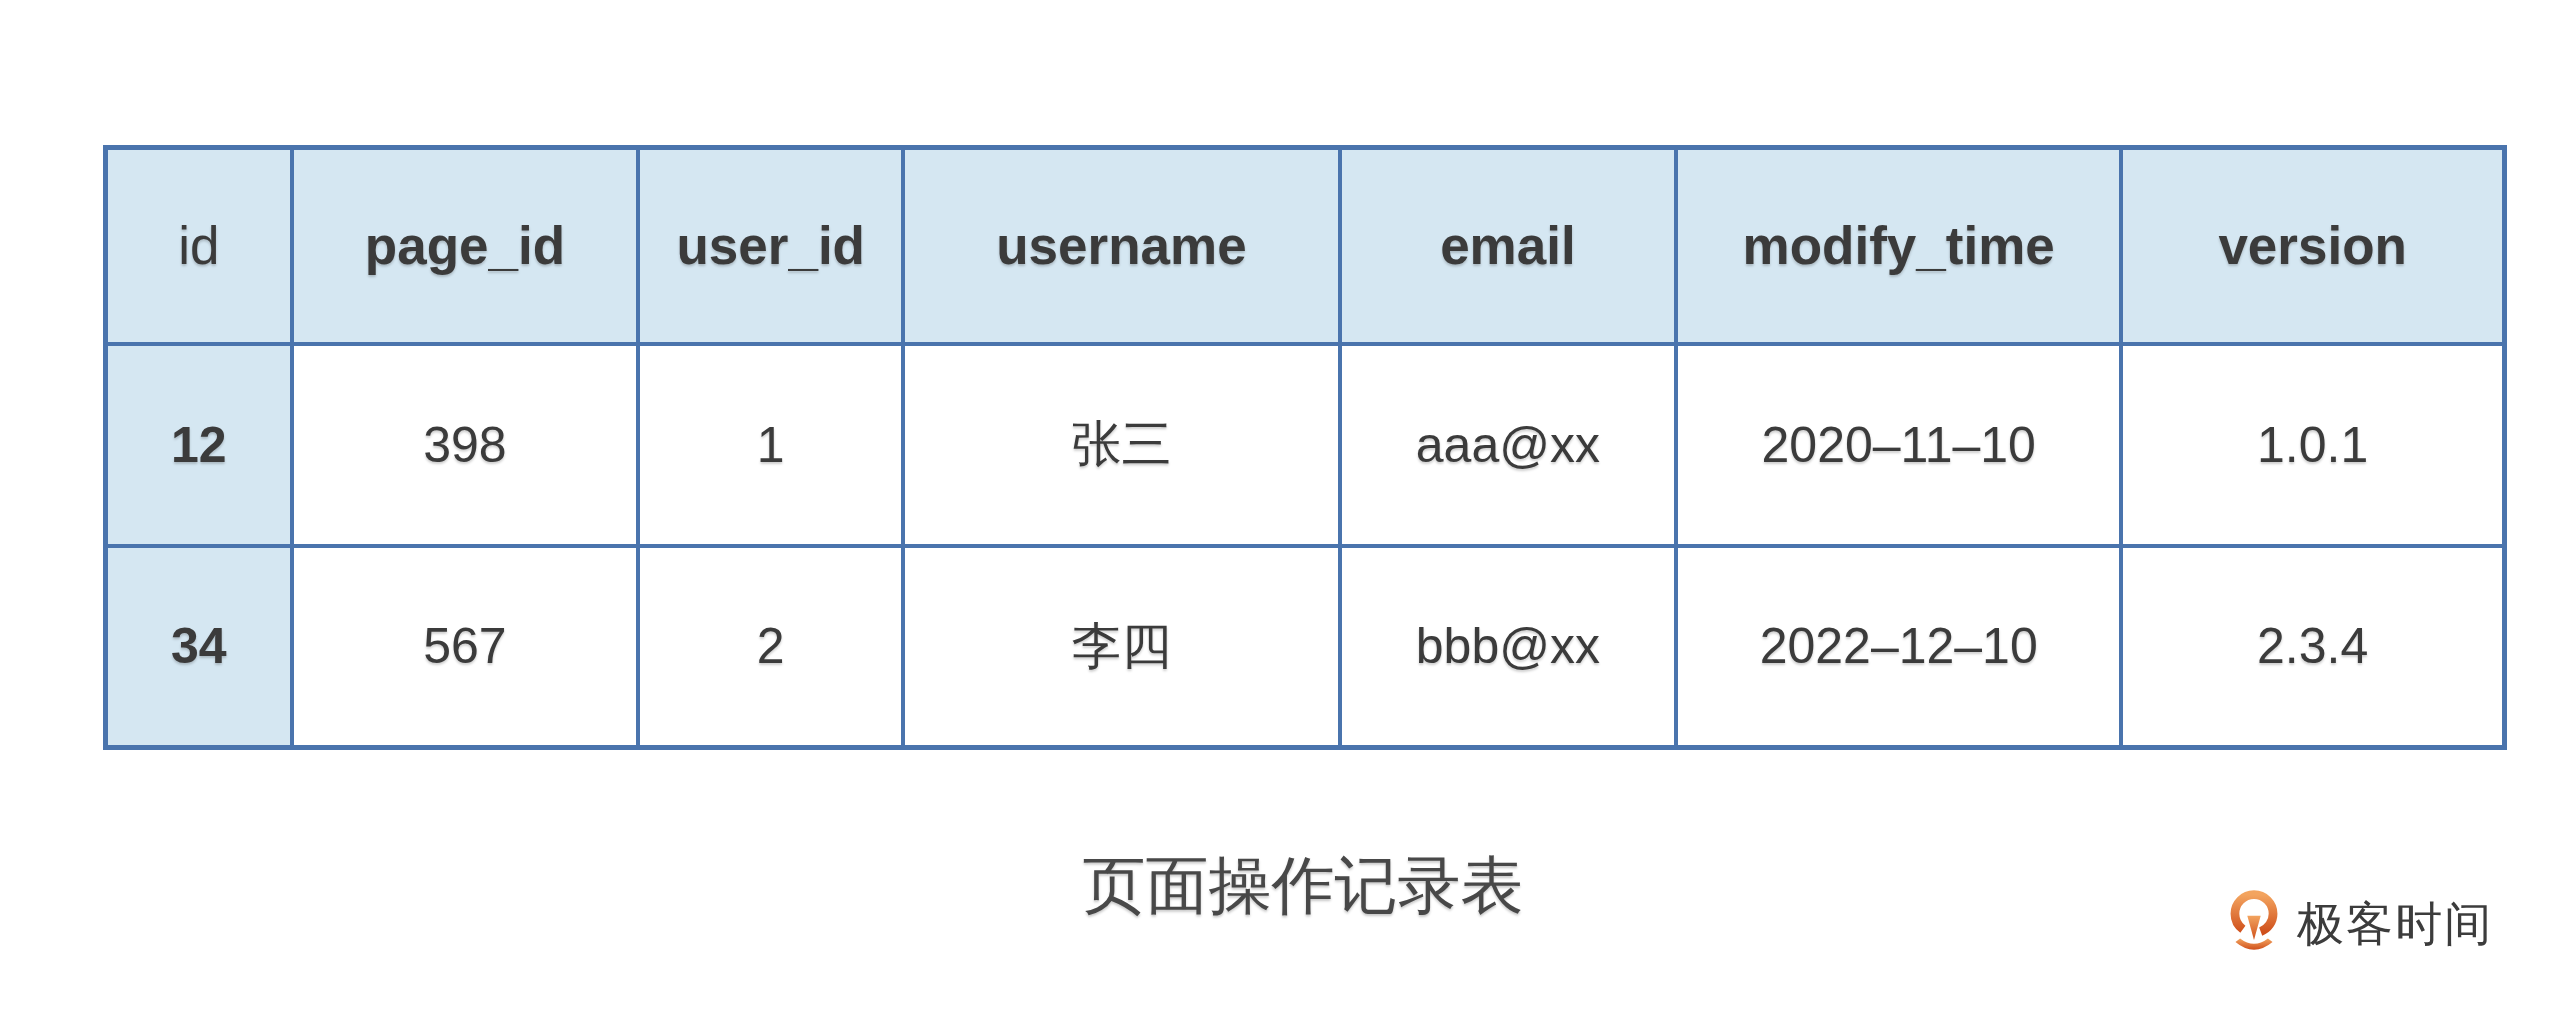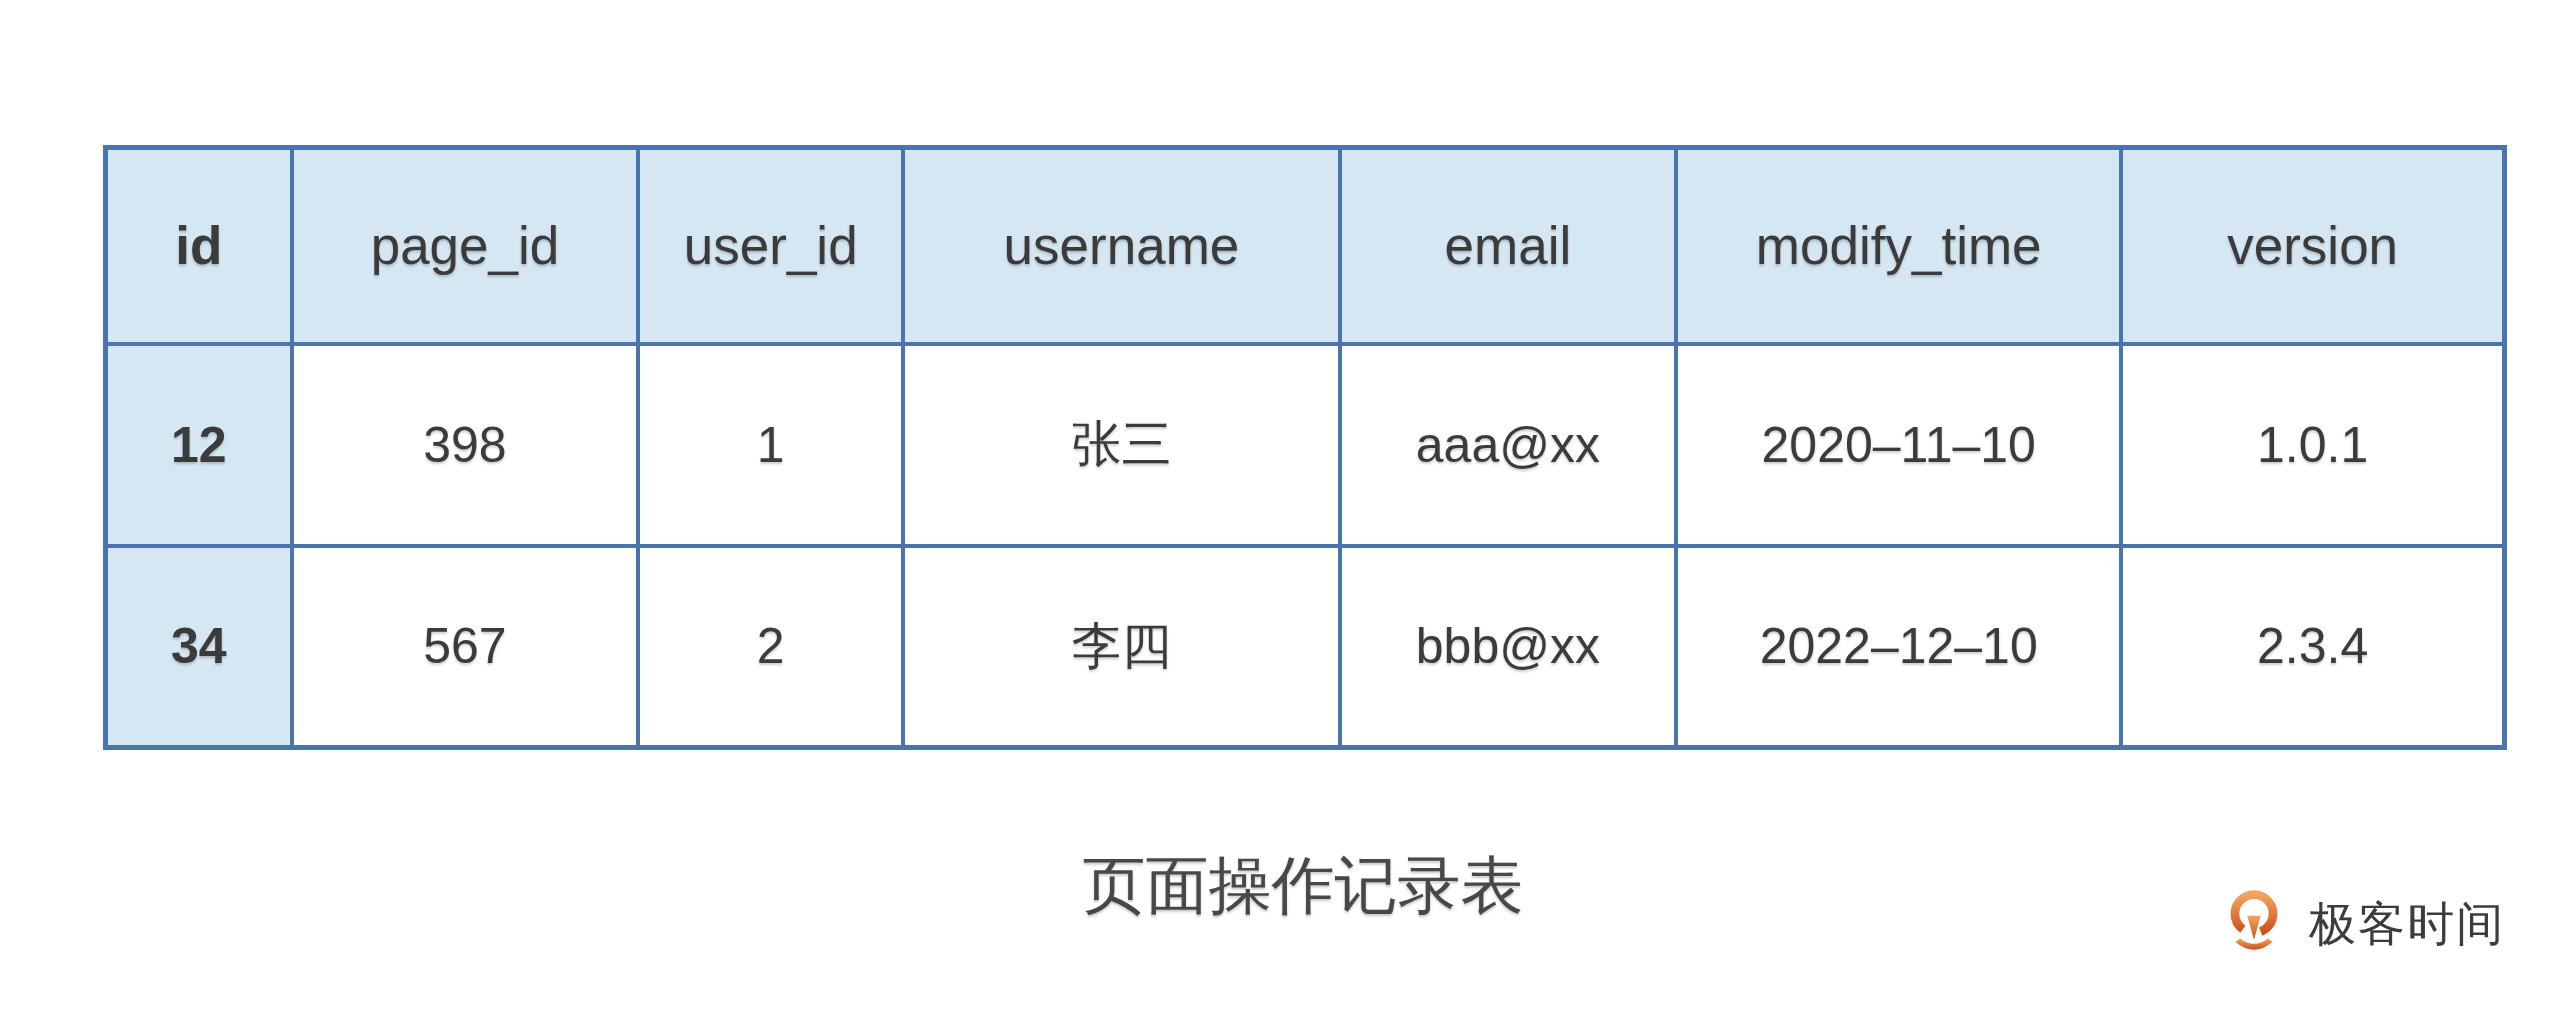--- a/index.html
+++ b/index.html
@@ -25,23 +25,23 @@
     color: var(--cell-text, #3b3b3b);
     text-shadow: 0 1.5px 2.6px rgba(0,0,0,0.20);
     overflow: hidden;
     white-space: nowrap;
   }
   .tbl tr.hdr { height: 196px; }
   .tbl tr.row { height: 202px; }
   .tbl th {
     background: var(--header-fill, #d5e7f2);
     font-size: 53px;
-    font-weight: 400;
+    font-weight: 700;
   }
-  .tbl th.c-id { font-weight: 700; }
+  .tbl th.c-id { font-weight: 400; }
   .tbl td {
     background: #ffffff;
     font-size: 50px;
     font-weight: 400;
   }
   .tbl td.c-id {
     background: var(--header-fill, #d5e7f2);
     font-weight: 700;
   }
   .caption {
@@ -52,21 +52,21 @@
     font-size: 63px;
     line-height: 1.15;
     color: var(--caption-color, #484848);
     text-shadow: 0 1.5px 2.6px rgba(0,0,0,0.22);
   }
   .logo {
     position: absolute;
     left: 2228px; top: 889px;
     display: flex;
     align-items: center;
-    gap: 29px;
+    gap: 17px;
   }
   .logo-icon { width: 52px; height: 68px; display: block; }
   .stop-a { stop-color: var(--logo-orange-light, #f6ab63); }
   .stop-b { stop-color: var(--logo-orange-dark, #cf4f1b); }
   .logo-text {
     font-size: 47px;
     line-height: 1;
     font-weight: 500;
     letter-spacing: 2.1px;
     color: var(--logo-text-color, #3c3c3c);

